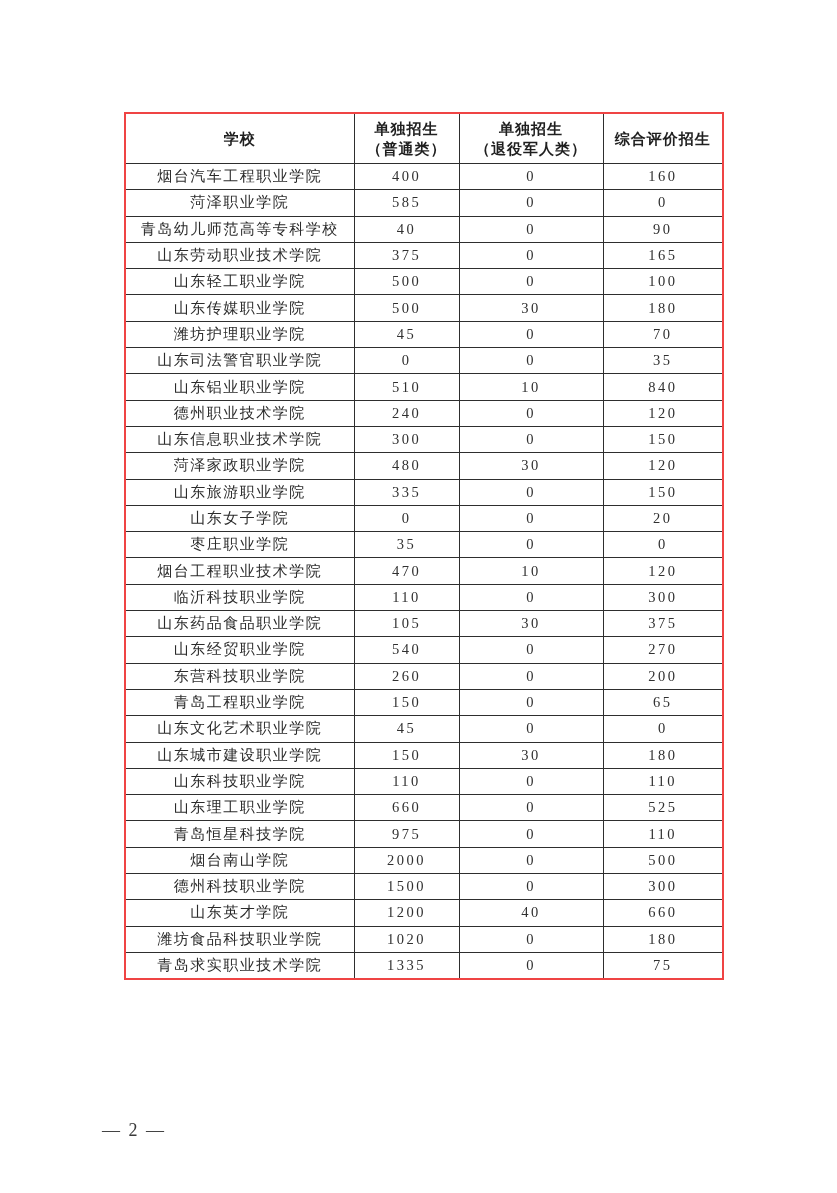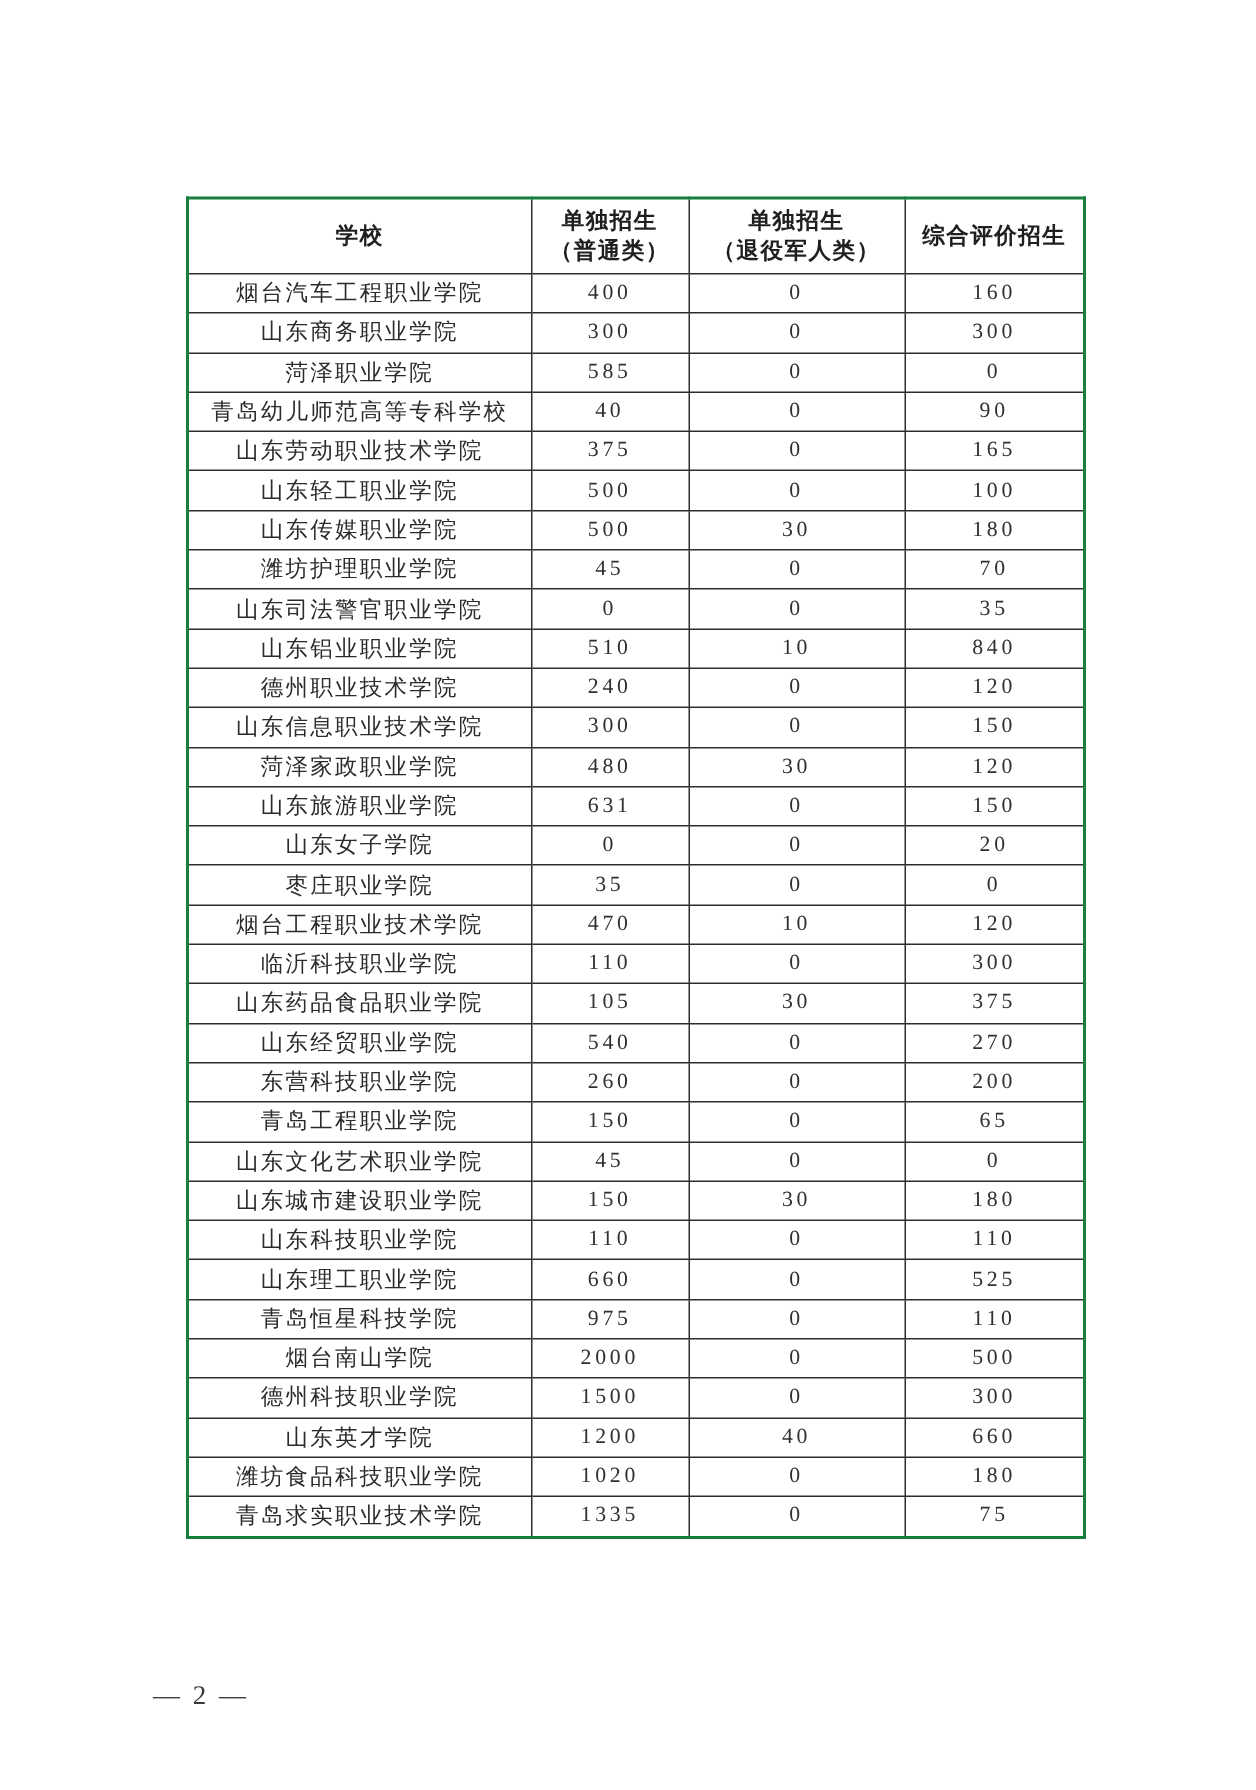--- a/index.html
+++ b/index.html
@@ -11,25 +11,25 @@
     position: relative;
     width: 837px;
     height: 1193px;
     background: #ffffff;
     overflow: hidden;
     font-family: "Liberation Serif", "DejaVu Serif", serif;
   }
   table.enroll {
     position: absolute;
     left: 124px;
-    top: 131px;
+    top: 112px;
     width: 598px;
     border-collapse: collapse;
     table-layout: fixed;
-    border: 2px solid #15803d;
+    border: 2px solid #ef4444;
   }
   table.enroll th,
   table.enroll td {
     border: 1px solid #2e2e2e;
     padding: 0;
     text-align: center;
     vertical-align: middle;
     overflow: hidden;
     white-space: nowrap;
   }
@@ -100,26 +100,20 @@
       </tr>
     </thead>
     <tbody>
         <tr>
           <td class="school">烟台汽车工程职业学院</td>
           <td class="num">400</td>
           <td class="num">0</td>
           <td class="num">160</td>
         </tr>
         <tr>
-          <td class="school">山东商务职业学院</td>
-          <td class="num">300</td>
-          <td class="num">0</td>
-          <td class="num">300</td>
-        </tr>
-        <tr>
           <td class="school">菏泽职业学院</td>
           <td class="num">585</td>
           <td class="num">0</td>
           <td class="num">0</td>
         </tr>
         <tr>
           <td class="school">青岛幼儿师范高等专科学校</td>
           <td class="num">40</td>
           <td class="num">0</td>
           <td class="num">90</td>
@@ -173,21 +167,21 @@
           <td class="num">150</td>
         </tr>
         <tr>
           <td class="school">菏泽家政职业学院</td>
           <td class="num">480</td>
           <td class="num">30</td>
           <td class="num">120</td>
         </tr>
         <tr>
           <td class="school">山东旅游职业学院</td>
-          <td class="num">631</td>
+          <td class="num">335</td>
           <td class="num">0</td>
           <td class="num">150</td>
         </tr>
         <tr>
           <td class="school">山东女子学院</td>
           <td class="num">0</td>
           <td class="num">0</td>
           <td class="num">20</td>
         </tr>
         <tr>

